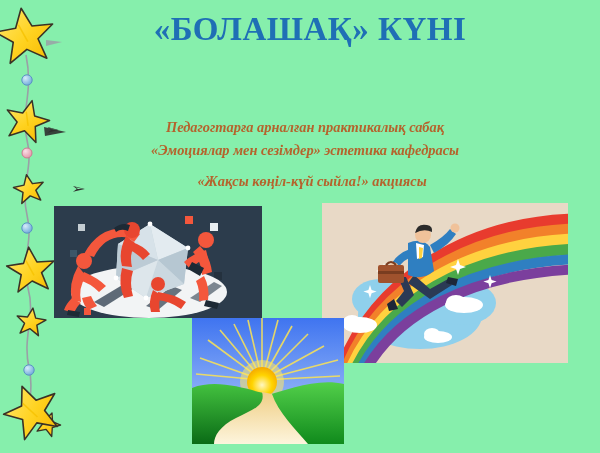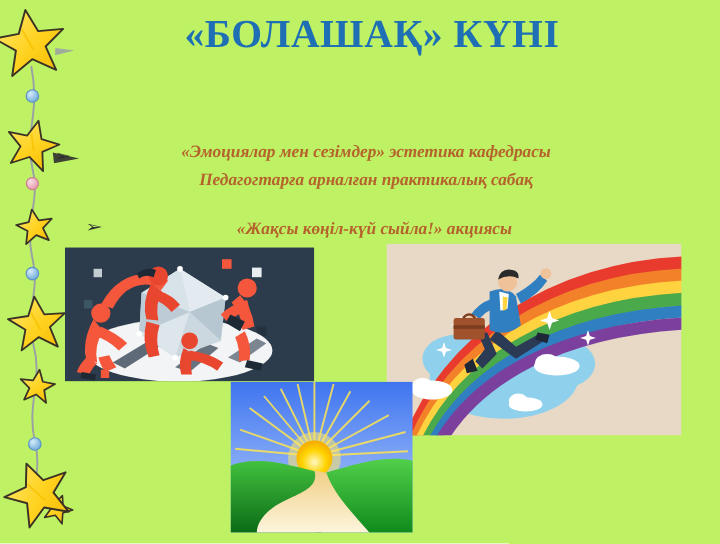--- a/index.html
+++ b/index.html
@@ -4,21 +4,21 @@
 <style>
   html, body {
     margin: 0;
     padding: 0;
     background: #ffffff;
   }
   #slide {
     position: relative;
     width: 600px;
     height: 453px;
-    background: #bef264;
+    background: #86efac;
     overflow: hidden;
     font-family: "Liberation Serif", "DejaVu Serif", serif;
   }
 
   
   .title-block {
     position: absolute;
     left: 60px;
     top: 12px;
     width: 500px;
@@ -48,21 +48,21 @@
     text-align: center;
     color: #b5632c;
     font-style: italic;
     font-weight: bold;
     font-size: 14.4px;
     line-height: 1.62;
   }
   .sub-line { display: block; white-space: nowrap; }
   .sub-line-3 {
     display: block;
-    margin-top: 17px;
+    margin-top: 7px;
     padding-left: 14px;
   }
   .bullet-arrow {
     position: absolute;
     color: #2f2f2f;
     font-size: 13px;
     font-style: normal;
     font-weight: normal;
   }
   .bullet-1 { left: -8px; top: 3px; transform: scaleX(1.25); }
@@ -149,22 +149,22 @@
       </g>
     </svg>
   </div>
 
   <div class="title-block">
     <span class="title-line-1">«БОЛАШАҚ» КҮНІ</span>
   </div>
 
   <div class="subtitle-block">
     <span class="bullet-arrow bullet-1">➢</span>
+    <span class="sub-line">Педагогтарға арналған практикалық сабақ</span>
     <span class="sub-line">«Эмоциялар мен сезімдер» эстетика кафедрасы</span>
-    <span class="sub-line">Педагогтарға арналған практикалық сабақ</span>
     <span class="bullet-arrow bullet-3">➢</span>
     <span class="sub-line-3">«Жақсы көңіл-күй сыйла!» акциясы</span>
   </div>
 
   <div class="pic pic-crystal">
     <svg viewBox="0 0 208 112" xmlns="http://www.w3.org/2000/svg" aria-hidden="true">
       <rect x="0" y="0" width="208" height="112" fill="#2c3c4c"></rect>
 
       <rect x="24" y="18" width="7" height="7" fill="#dfe6ea" opacity="0.85"></rect>
       <rect x="131" y="10" width="8" height="8" fill="#f4573c"></rect>

